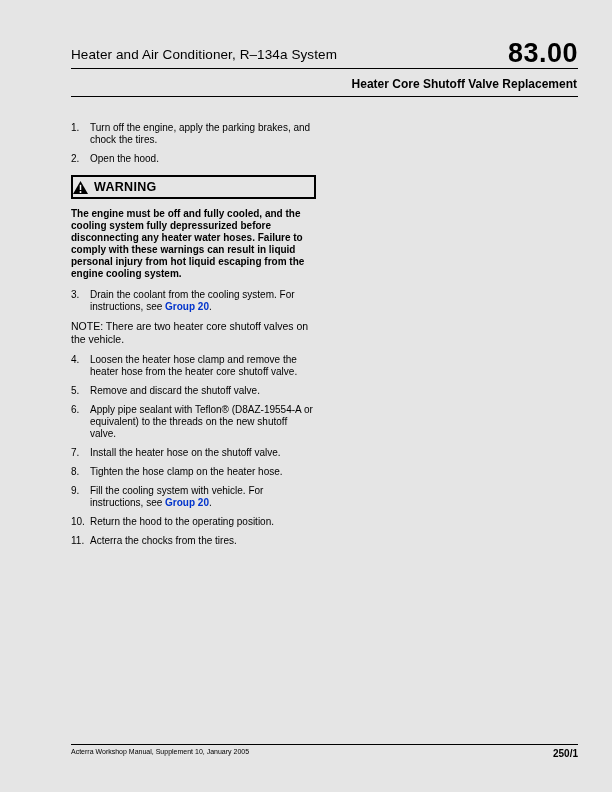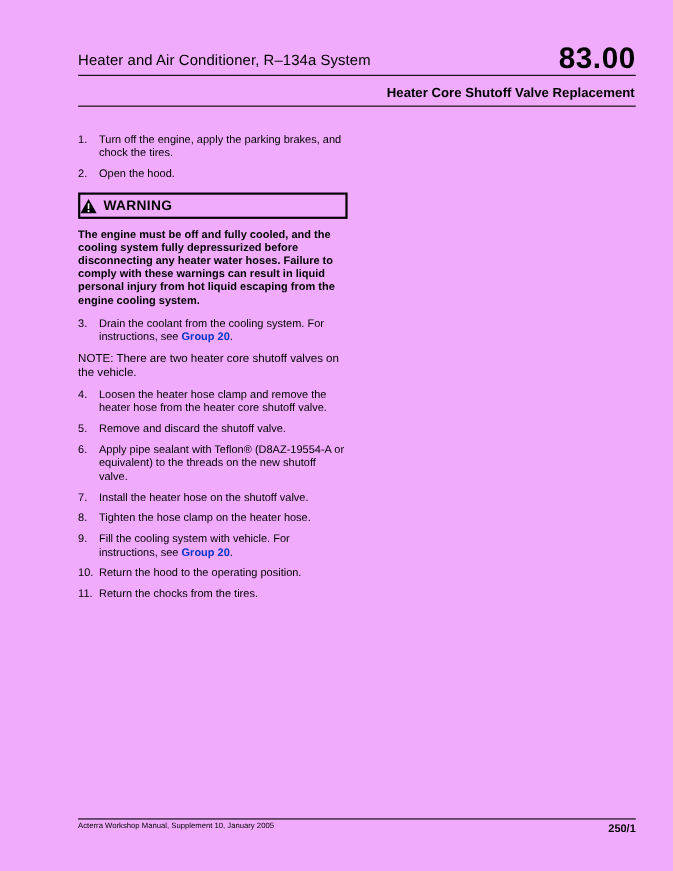--- a/index.html
+++ b/index.html
@@ -1,19 +1,19 @@
 <!DOCTYPE html>
 <html style="--link-color: #0033cc;"><head>
 <meta charset="utf-8">
 <style>
   * { box-sizing: border-box; }
   html, body { margin: 0; padding: 0; background: #ffffff; }
   .page {
     width: 612px; height: 792px;
-    background: #f0abfc;
+    background: #e5e5e5;
     position: relative;
     margin: 0 auto;
     font-family: "Liberation Sans", sans-serif;
     color: #000;
     overflow: hidden;
   }
 
   
   .header { position: absolute; top: 40px; left: 71px; right: 34px; }
   .header-row {
@@ -142,21 +142,21 @@
       <span class="txt"><span>Fill the cooling system with vehicle. For instructions, see </span><a class="link">Group 20</a><span>.</span></span>
     </div>
 
     <div class="step">
       <span class="num">10.</span>
       <span class="txt">Return the hood to the operating position.</span>
     </div>
 
     <div class="step">
       <span class="num">11.</span>
-      <span class="txt">Return the chocks from the tires.</span>
+      <span class="txt">Acterra the chocks from the tires.</span>
     </div>
 
   </div>
 
   <div class="footer">
     <span class="footer-left">Acterra Workshop Manual, Supplement 10, January 2005</span>
     <span class="footer-right">250/1</span>
   </div>
 
 </div>

